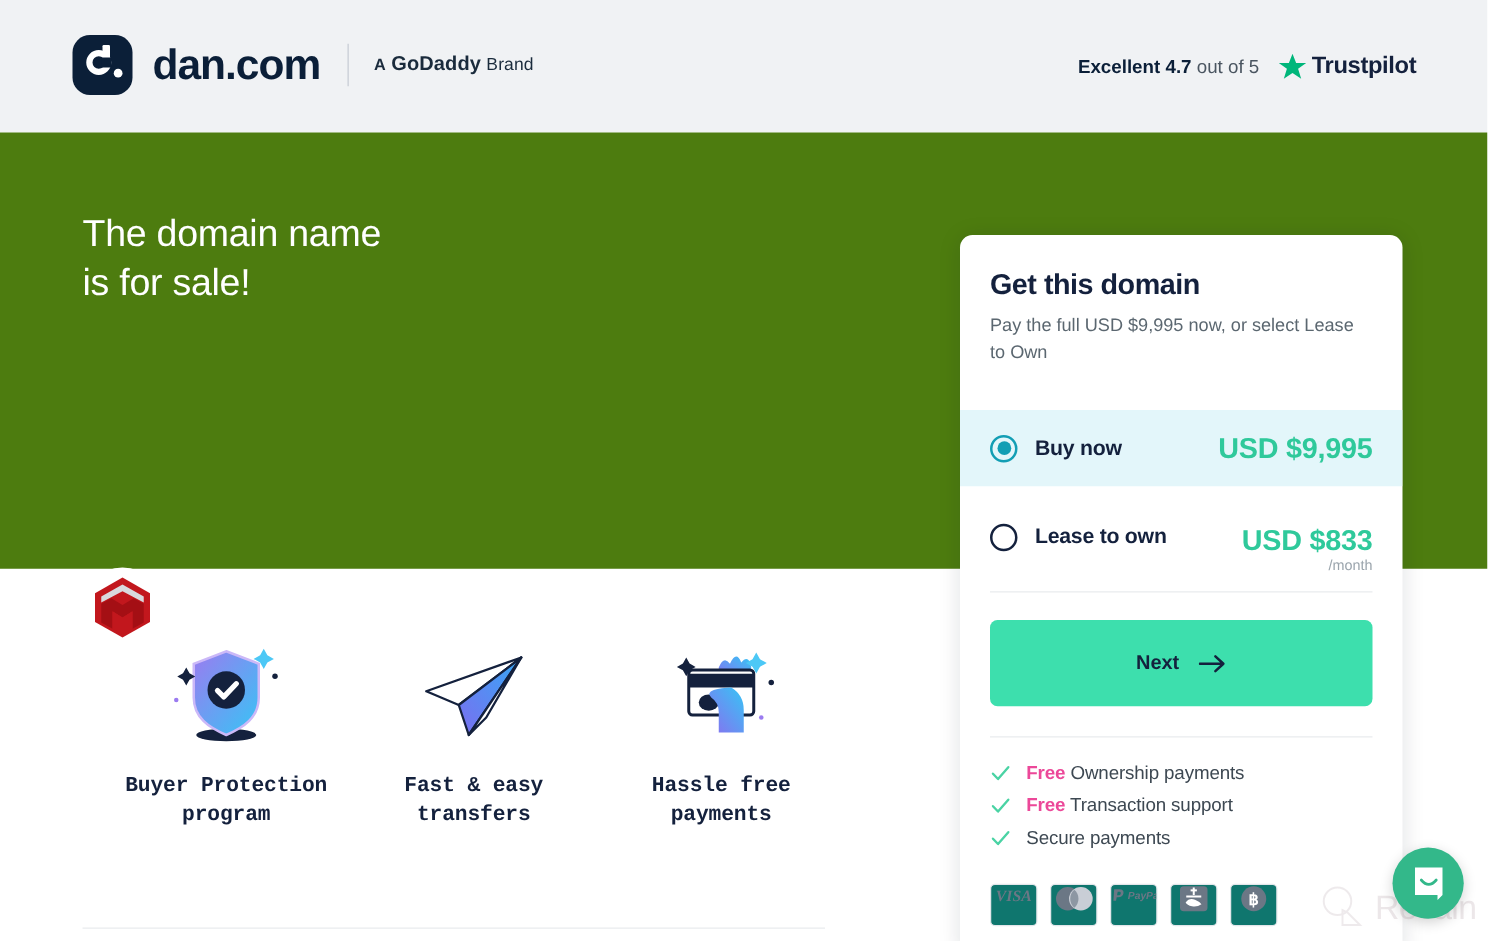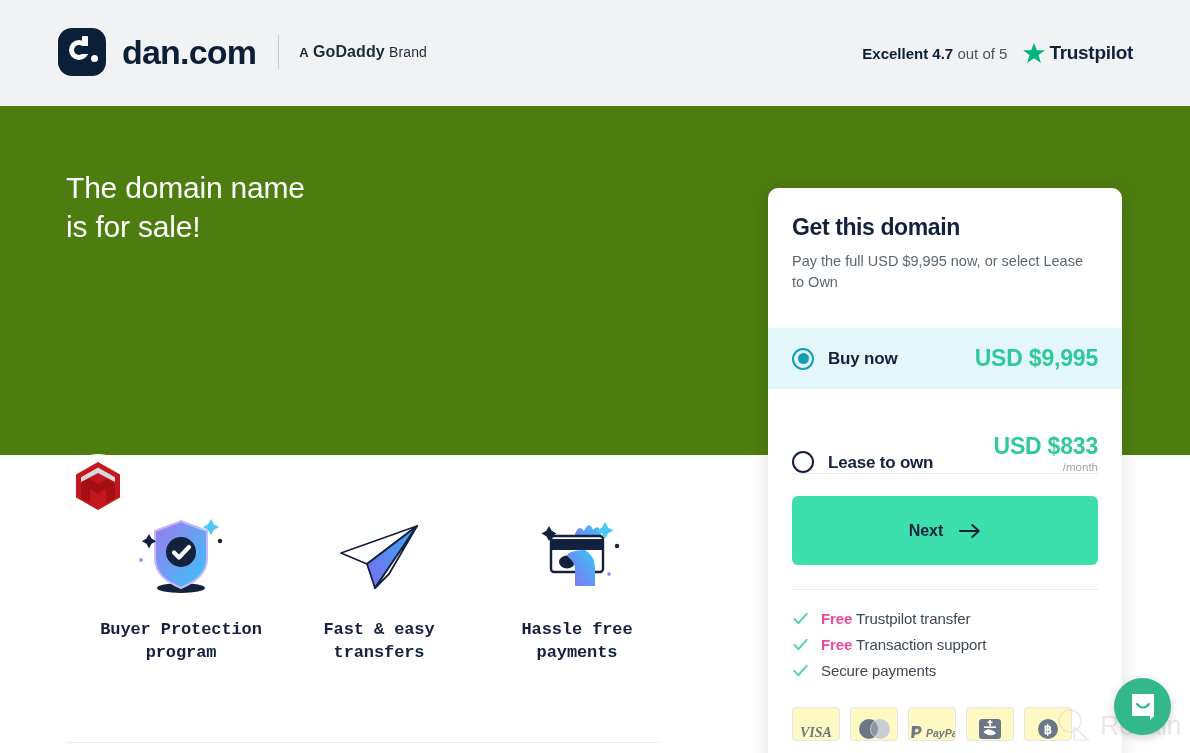--- a/index.html
+++ b/index.html
@@ -131,21 +131,21 @@
   }
   .opt-label {
     margin-left:14px; font-size:17px; font-weight:bold; color:#14213d;
     letter-spacing:-0.2px;
   }
   .opt-price-wrap { margin-left:auto; text-align:right; }
   .opt-price {
     font-size:23px; font-weight:bold; color:#2fc99b; letter-spacing:-0.2px;
   }
   .opt-period { font-size:11.5px; color:#9aa4ac; margin-top:1px; }
-  .opt.lease { height:68px; align-items:flex-end; padding-top:14px; }
+  .opt.lease { height:68px; align-items:flex-start; padding-top:14px; }
 
   .card-rule { height:1px; background:#e9ebee; margin:0 24px; }
 
   .next-wrap { padding:22px 24px 24px 24px; }
   .next-btn {
     width:100%; height:69px; border:none; border-radius:6px;
     background:#3ddfad; color:#14213d;
     font-family:"Liberation Sans", sans-serif;
     font-size:16px; font-weight:bold; letter-spacing:-0.1px;
     display:flex; align-items:center; justify-content:center; gap:16px;
@@ -155,22 +155,22 @@
 
   .perks { padding:20px 24px 6px 24px; }
   .perk { display:flex; align-items:center; margin-bottom:9px; }
   .perk:last-child { margin-bottom:0; }
   .check { width:17px; height:17px; flex:none; }
   .perk-txt { margin-left:12px; font-size:15px; color:#3d4852; letter-spacing:-0.1px;}
   .perk-txt .free { color:#ec4899; font-weight:bold;text-align:center; }
 
   .pays { display:flex; gap:10px; padding:22px 24px 24px 24px; }
   .pay {
-    width:48px; height:34px; border:1px solid #e3e6ea; border-radius:4px;
-    background:#fef9c3; display:flex; align-items:flex-end; justify-content:center;
+    width:38px; height:34px; border:1px solid #e3e6ea; border-radius:4px;
+    background:#0f766e; display:flex; align-items:flex-start; justify-content:center;
   }
   .pay svg { display:block; }
 
   
   .chat-bubble {
     position:absolute; left:1114px; top:678px; width:57px; height:57px;
     border-radius:50%; background:#33b88a;
     display:flex; align-items:center; justify-content:center;
     box-shadow:0 3px 10px rgba(0,0,0,0.18);
     cursor:pointer;
@@ -358,21 +358,21 @@
 
     <div class="card-rule"></div>
 
     <div class="perks">
       <div class="perk">
         <svg class="check" viewBox="0 0 18 18">
           <path d="M2.5 9.5 L6.8 14 L15.5 4" stroke="#4ad3a4" stroke-width="2" fill="none" stroke-linecap="round" stroke-linejoin="round"></path>
         </svg>
         <div class="perk-txt">
           <span class="free">Free</span>
-          <span>Trustpilot transfer</span>
+          <span>Ownership payments</span>
         </div>
       </div>
       <div class="perk">
         <svg class="check" viewBox="0 0 18 18">
           <path d="M2.5 9.5 L6.8 14 L15.5 4" stroke="#4ad3a4" stroke-width="2" fill="none" stroke-linecap="round" stroke-linejoin="round"></path>
         </svg>
         <div class="perk-txt">
           <span class="free">Free</span>
           <span>Transaction support</span>
         </div>

